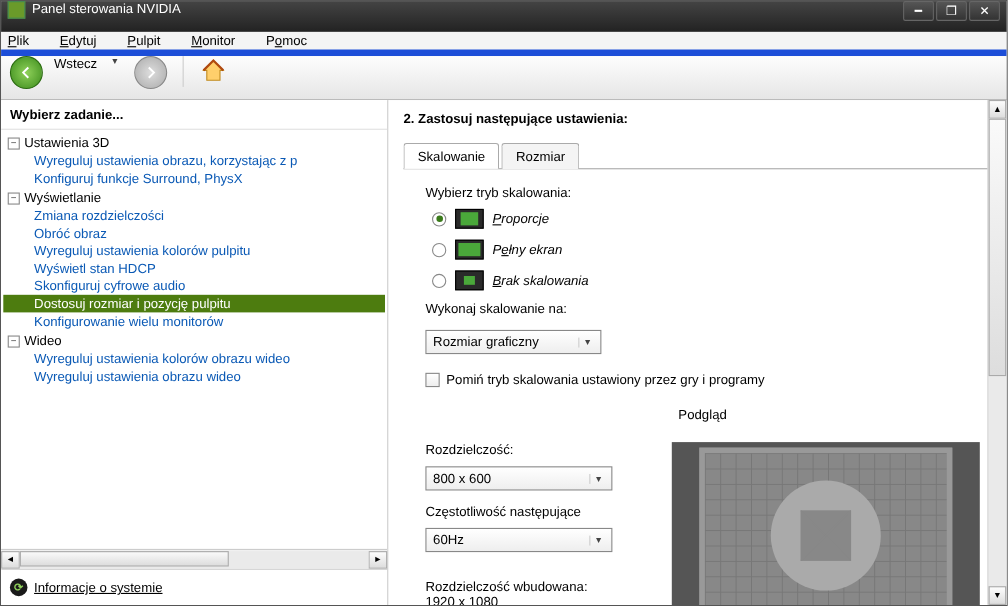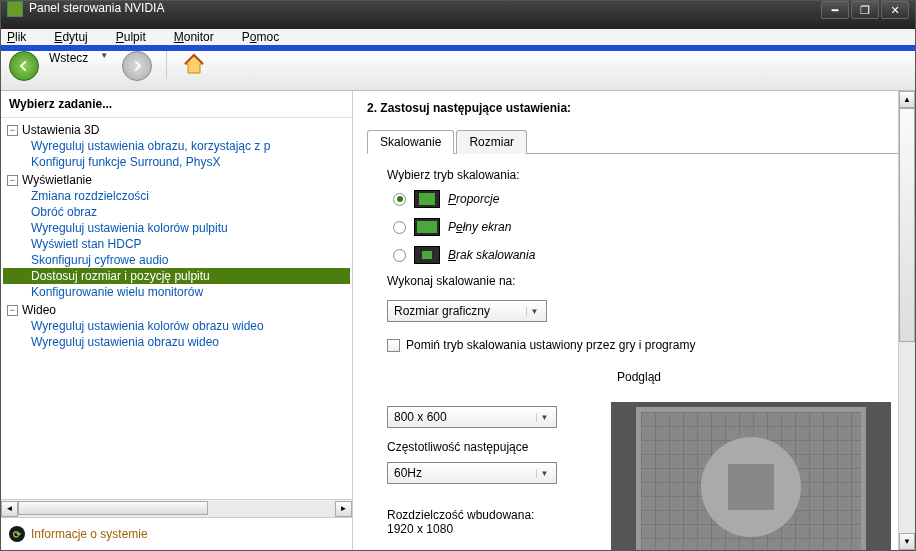--- a/index.html
+++ b/index.html
@@ -36,21 +36,21 @@
 .tree-toggle { width: 11px; height: 11px; border: 1px solid #888; display: flex; align-items: center; justify-content: center; font-size: 9px; line-height: 1; margin-right: 4px; color: #444; background: #fff; }
 .tree-node.cat { color: #000; }
 .tree-item { padding: 1px 4px 1px 28px; color: #0a59b5; cursor: pointer; white-space: nowrap; }
 .tree-item.selected { background: #4d7c0f; color: #fff; }
 .hscroll { height: 18px; border-top: 1px solid #ccc; display: flex; align-items: center; background: #f0f0f0; }
 .hscroll .arrow { width: 17px; height: 16px; border: 1px solid #aaa; background: linear-gradient(#fdfdfd,#ddd); display: flex; align-items: center; justify-content: center; font-size: 8px; cursor: pointer; }
 .hscroll .track { flex: 1; height: 16px; background: #eaeaea; position: relative; }
 .hscroll .thumb { position: absolute; left: 0; top: 0; height: 14px; width: 60%; border: 1px solid #aaa; background: linear-gradient(#fafafa,#ddd); }
 .sysinfo { padding: 8px; border-top: 1px solid #ccc; display: flex; align-items: center; gap: 6px; }
 .sysinfo .ico { width: 16px; height: 16px; background: #1a1a1a; border-radius: 50%; display: flex; align-items: center; justify-content: center; color: #8fd15a; font-size: 10px; font-weight: bold; }
-.sysinfo a { color: #a16207; cursor: pointer; }
+.sysinfo a { color: #000000; text-decoration: underline; cursor: pointer; }
 
 .main { flex: 1; overflow: auto; padding: 10px 14px; position: relative; }
 .vscroll { position: absolute; right: 0; top: 0; bottom: 0; width: 17px; background: #f0f0f0; border-left: 1px solid #ccc; }
 .vscroll .arrow { height: 17px; border: 1px solid #aaa; background: linear-gradient(#fdfdfd,#ddd); display: flex; align-items: center; justify-content: center; font-size: 8px; cursor: pointer; }
 .vscroll .vtrack { position: absolute; top: 17px; bottom: 17px; left: 0; right: 0; background: #eaeaea; }
 .vscroll .vthumb { position: absolute; top: 0; left: 0; right: 0; height: 55%; border: 1px solid #aaa; background: linear-gradient(#fafafa,#ddd); }
 
 .section-head { font-weight: bold; margin-bottom: 14px; }
 .tabs { display: flex; border-bottom: 1px solid #aaa; margin-bottom: 14px; }
 .tab { padding: 4px 12px; border: 1px solid #aaa; border-bottom: none; background: #f4f4f4; margin-right: 2px; border-radius: 3px 3px 0 0; cursor: pointer; position: relative; top: 1px; }
@@ -230,20 +230,21 @@
           <span>Pomiń tryb skalowania ustawiony przez gry i programy</span>
         </div>
 
         <div class="sep-row">
           <span>Podgląd</span>
           <div class="line"></div>
         </div>
 
         <div class="two-col">
           <div class="col-left">
+            <div class="field-label">Rozdzielczość:</div>
             <div class="combo" style="min-width:170px">
               <span class="val">800 x 600</span>
               <span class="arr">▼</span>
             </div>
             <div class="field-label">Częstotliwość następujące</div>
             <div class="combo" style="min-width:170px">
               <span class="val">60Hz</span>
               <span class="arr">▼</span>
             </div>
             <div class="native">

